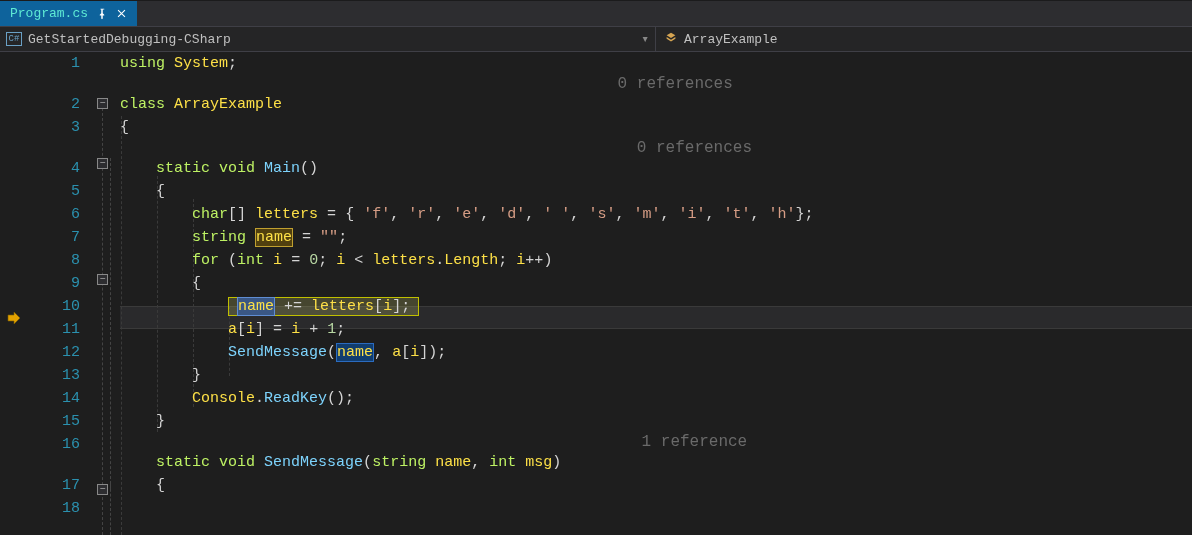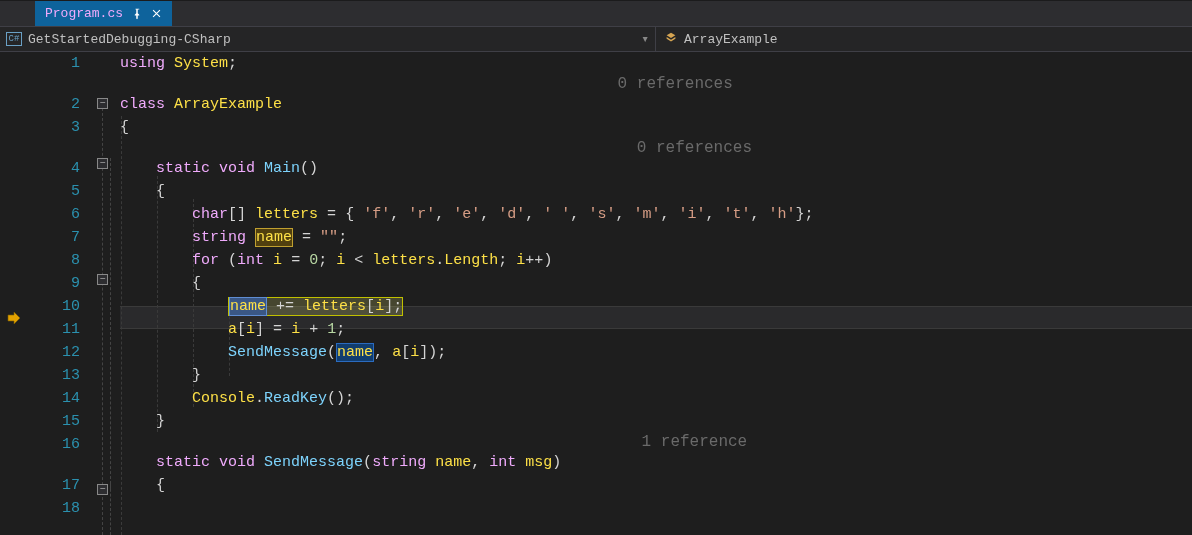--- a/index.html
+++ b/index.html
@@ -14,27 +14,26 @@
   }
   .tab-bar {
     height:26px;
     background:#2d2d30;
     display:flex;
     align-items:stretch;
     border-top:1px solid #1b1b1c;
   }
   .tab {
     background:#0e639c;
-    color:#f0abfc;
+    color:#5eead4;
     display:flex;
     align-items:center;
     padding:0 10px;
     gap:8px;
     font-size:13px;
-    margin-left:35px;
   }
   .tab .pin, .tab .close { display:flex; align-items:center; cursor:pointer; }
   .breadcrumb-bar {
     height:26px;
     background:#252526;
     border-top:1px solid #3f3f46;
     border-bottom:1px solid #3f3f46;
     display:flex;
     align-items:center;
     color:#c0c0c0;
@@ -112,21 +111,21 @@
     font-size:16px;
     color:#6a6a6a;
     white-space:pre;
     text-align:center;
   }
   .indent-guide {
     border-left:1px dashed #3a3a3a;
     position:absolute;
     top:0; bottom:0;
   }
-  .kw  { color:#f0abfc; }
+  .kw  { color:#bef264; }
   .typ { color:#fde047; }
   .mth { color:#7dd3fc; }
   .str { color:#d69d85; }
   .num { color:#b8d7a3; }
   .var { color:#fde047; }
   .op  { color:#d4d4d4; }
   .pun { color:#d4d4d4; }
 
   .hl-name-def {
     background:#51400f;
@@ -142,21 +141,21 @@
     height:23px;
     left:0; right:0;
     background:#2a2a2c;
     border-top:1px solid #3a3a3a;
     border-bottom:1px solid #3a3a3a;
     pointer-events:none;
   }
   .statement-box {
     border:1px solid #c0c000;
     background:rgba(190,190,100,0.25);
-    padding:0 0;
+    padding:0 8px;
   }
   .sel-on-stmt {
     background:#3a5785;
     border:1px solid #5f8dd3;
   }
 </style>
 </head>
 <body>
 
 <div class="tab-bar">

